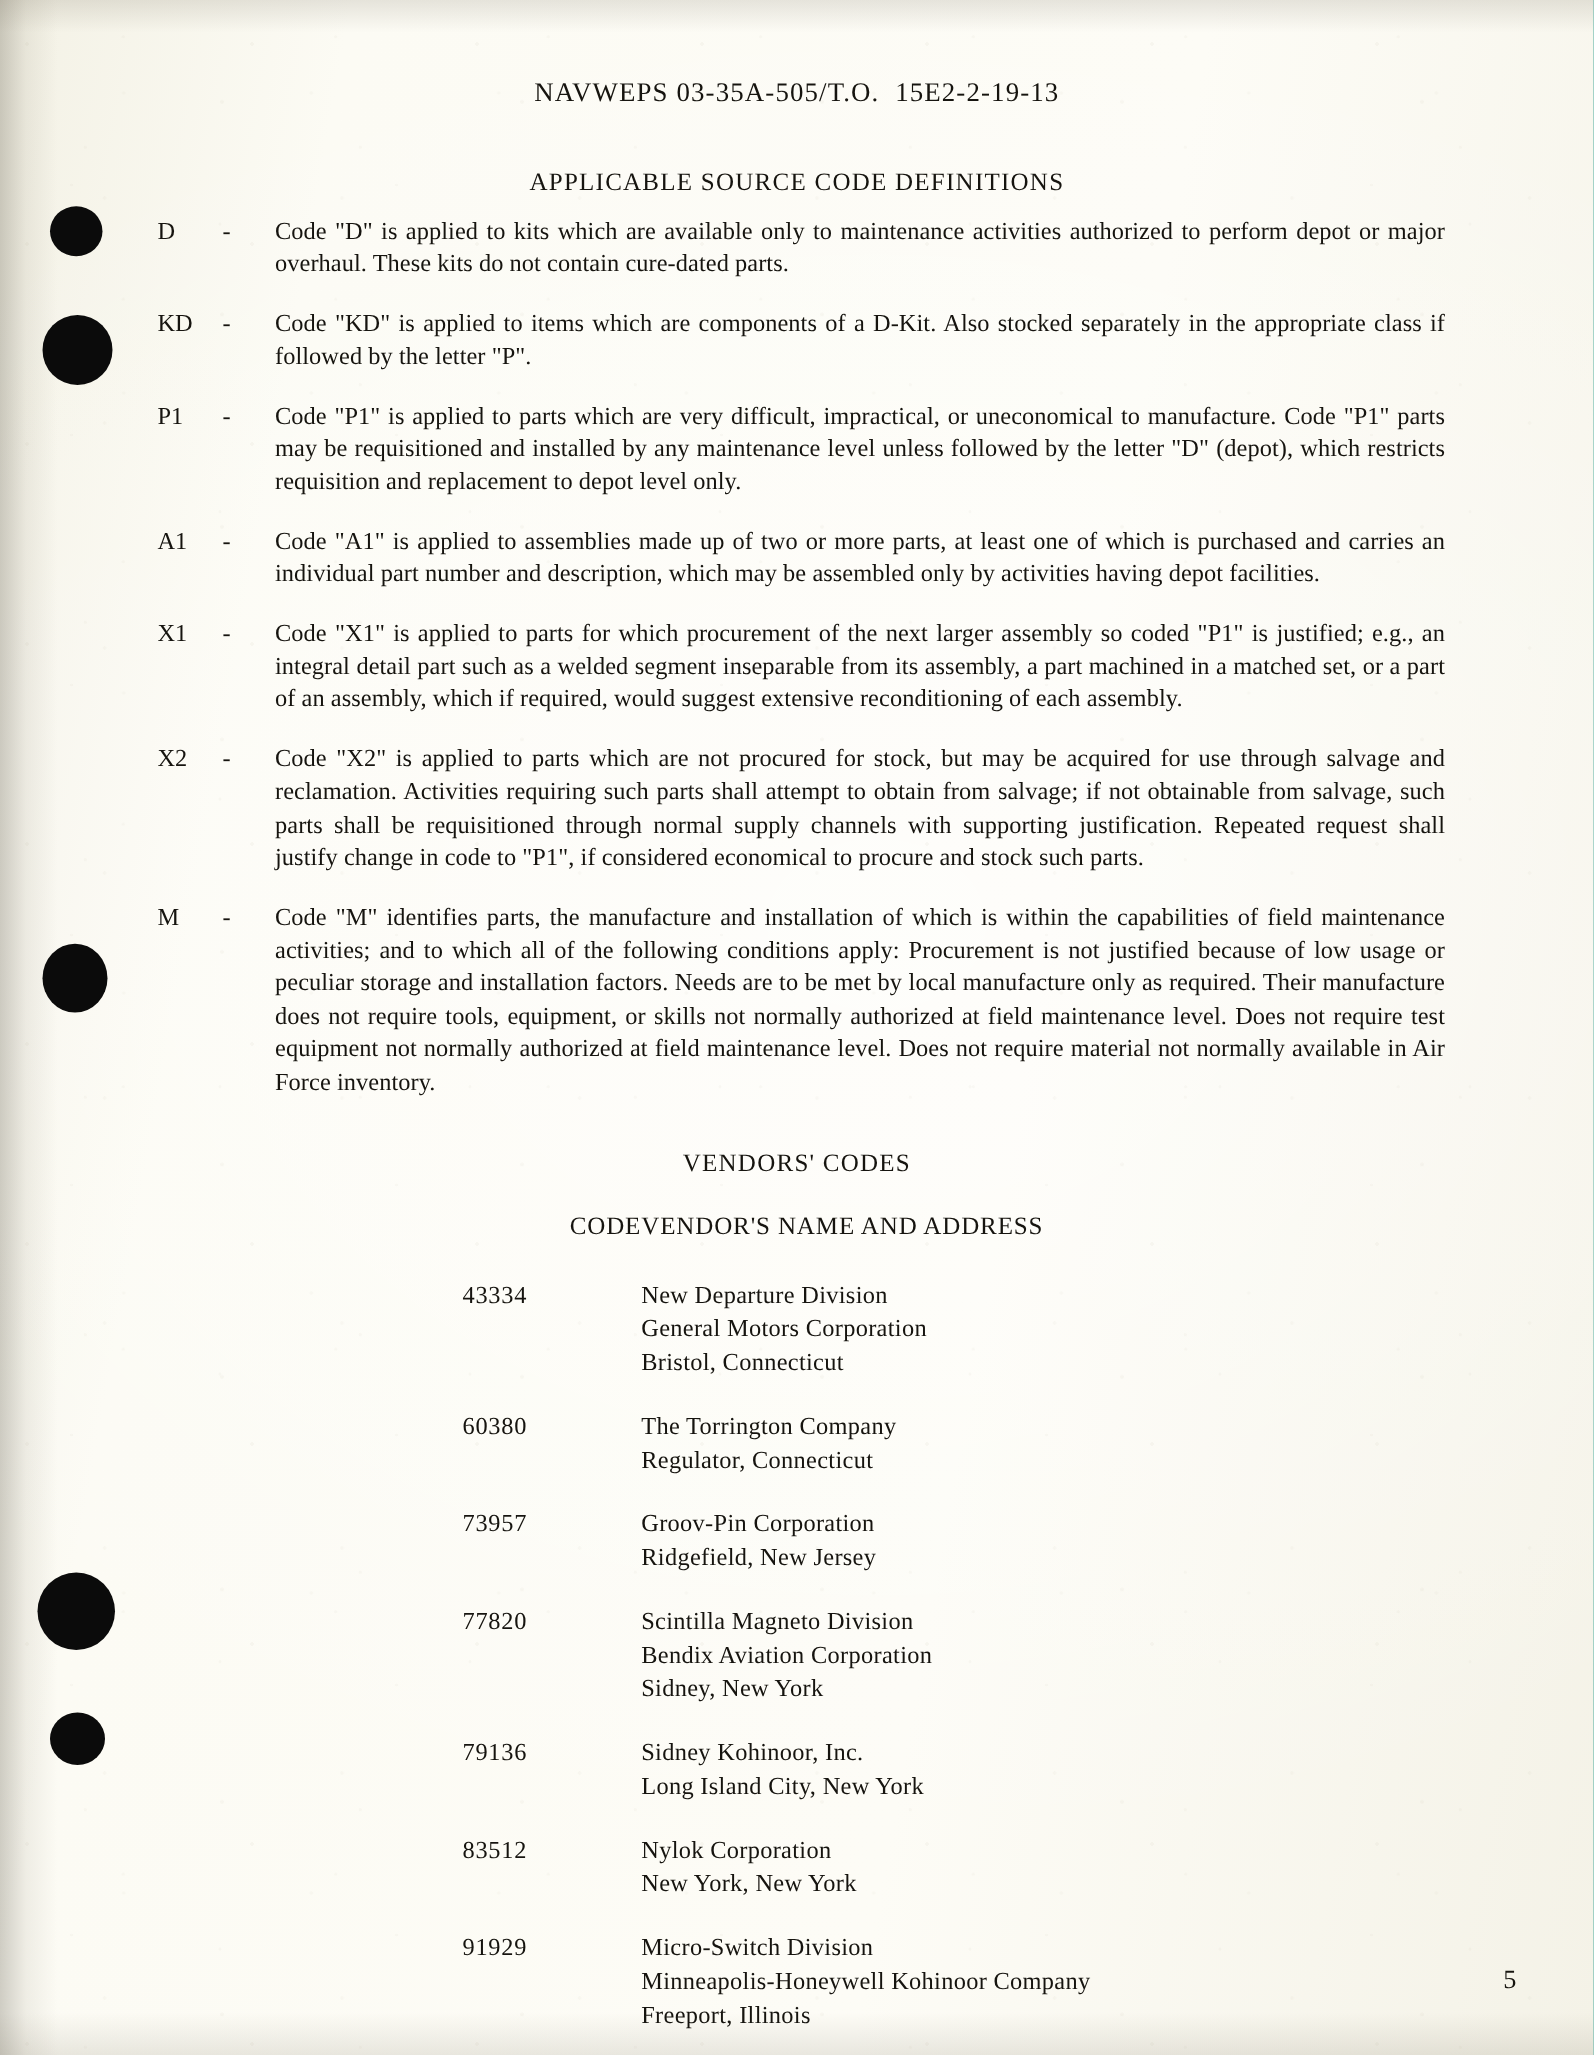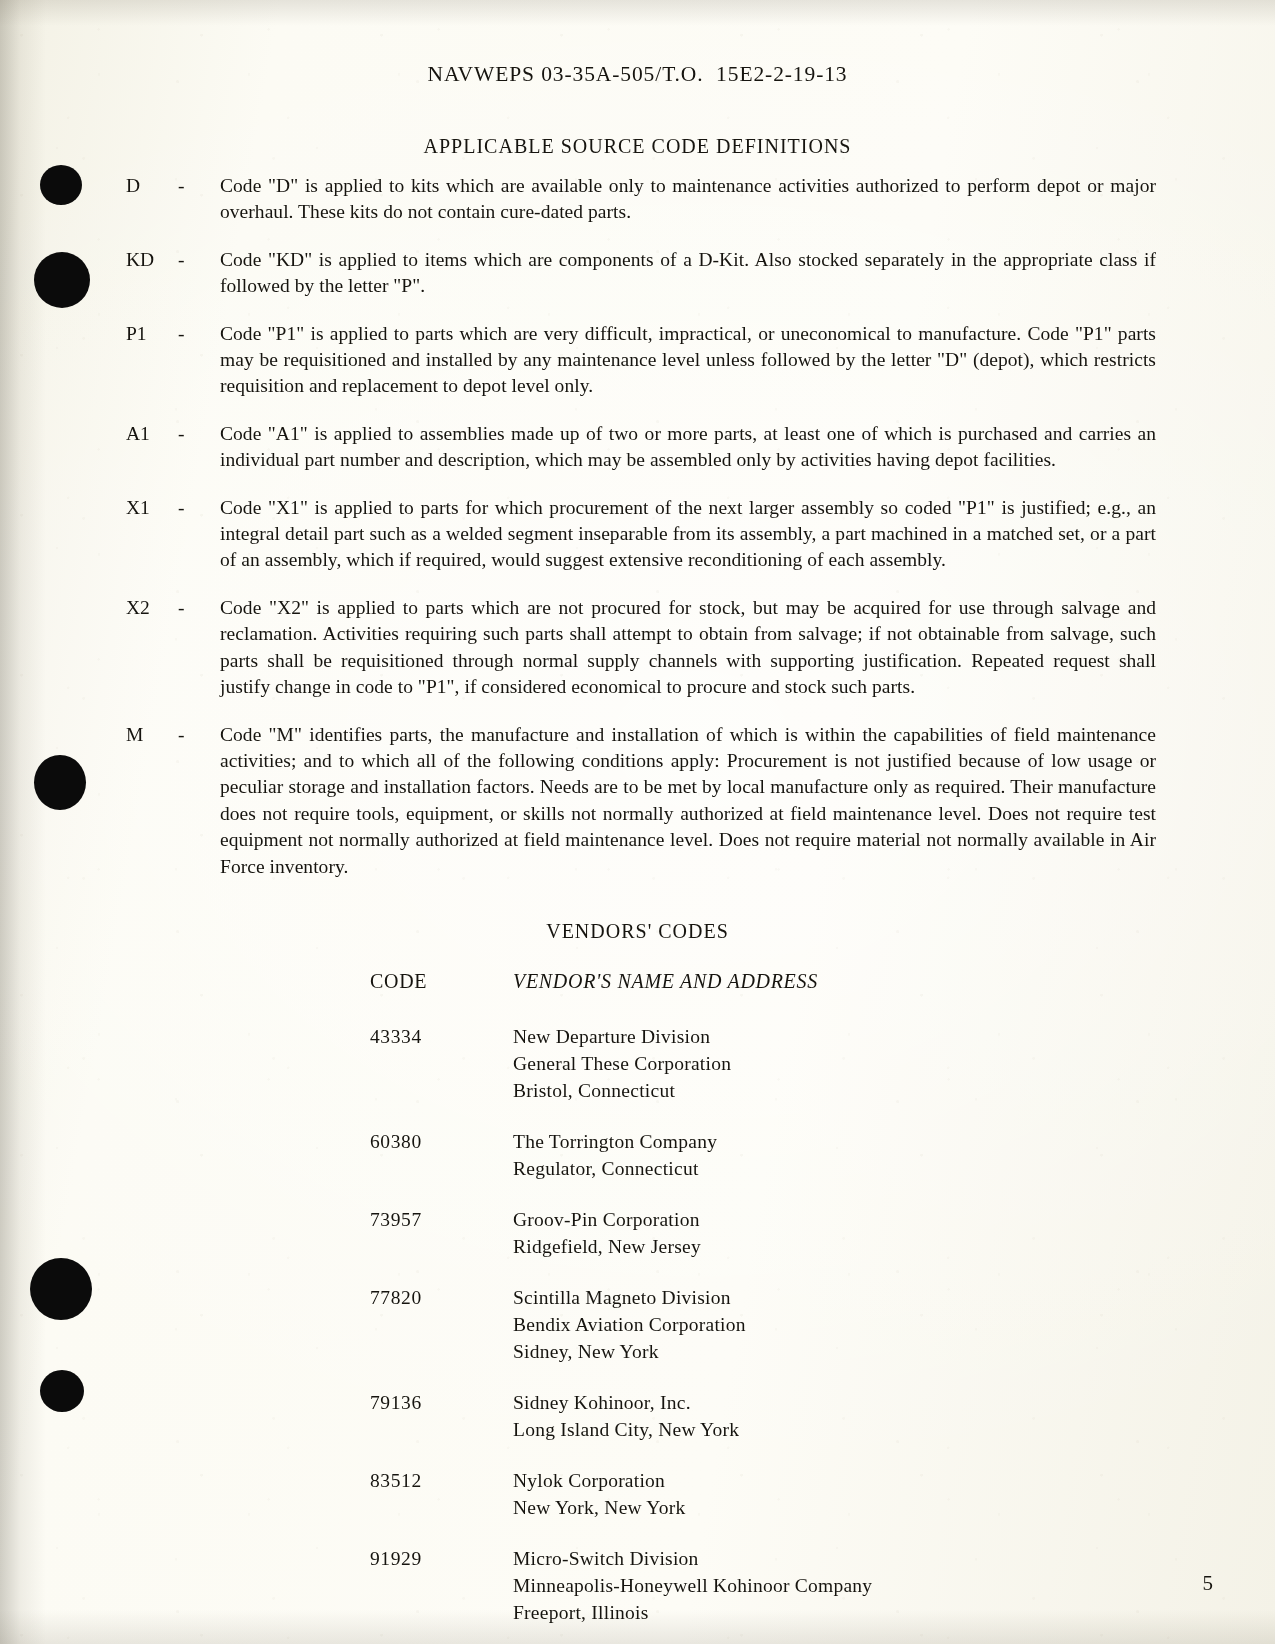--- a/index.html
+++ b/index.html
@@ -143,22 +143,22 @@
     letter-spacing: 1.0px;
     margin-bottom: 27px;
   }
   .vendor-head {
     display: flex;
     padding-left: 370px;
     font-size: 20px;
     letter-spacing: 0.7px;
     margin-bottom: 30px;
   }
-  .vh-code { flex: 0 0 143px; }
-  .vh-name { flex: 0 0 auto; font-style: italic; }
+  .vh-code { flex: 0 0 143px; text-align: right; }
+  .vh-name { flex: 0 0 auto; }
 
   .vendor-row {
     display: flex;
     padding-left: 370px;
     margin-bottom: 24px;
   }
   .v-code {
     flex: 0 0 143px;
     font-size: 19.5px;
     line-height: 27px;
@@ -259,21 +259,21 @@
       <div class="vendors-title">VENDORS' CODES</div>
       <div class="vendor-head">
         <div class="vh-code">CODE</div>
         <div class="vh-name">VENDOR'S NAME AND ADDRESS</div>
       </div>
       <div id="vendor-rows">
           <div class="vendor-row">
             <div class="v-code">43334</div>
             <div class="v-addr">
               <div>New Departure Division</div>
-              <div>General These Corporation</div>
+              <div>General Motors Corporation</div>
               <div>Bristol, Connecticut</div>
             </div>
           </div>
           <div class="vendor-row">
             <div class="v-code">60380</div>
             <div class="v-addr">
               <div>The Torrington Company</div>
               <div>Regulator, Connecticut</div>
             </div>
           </div>

